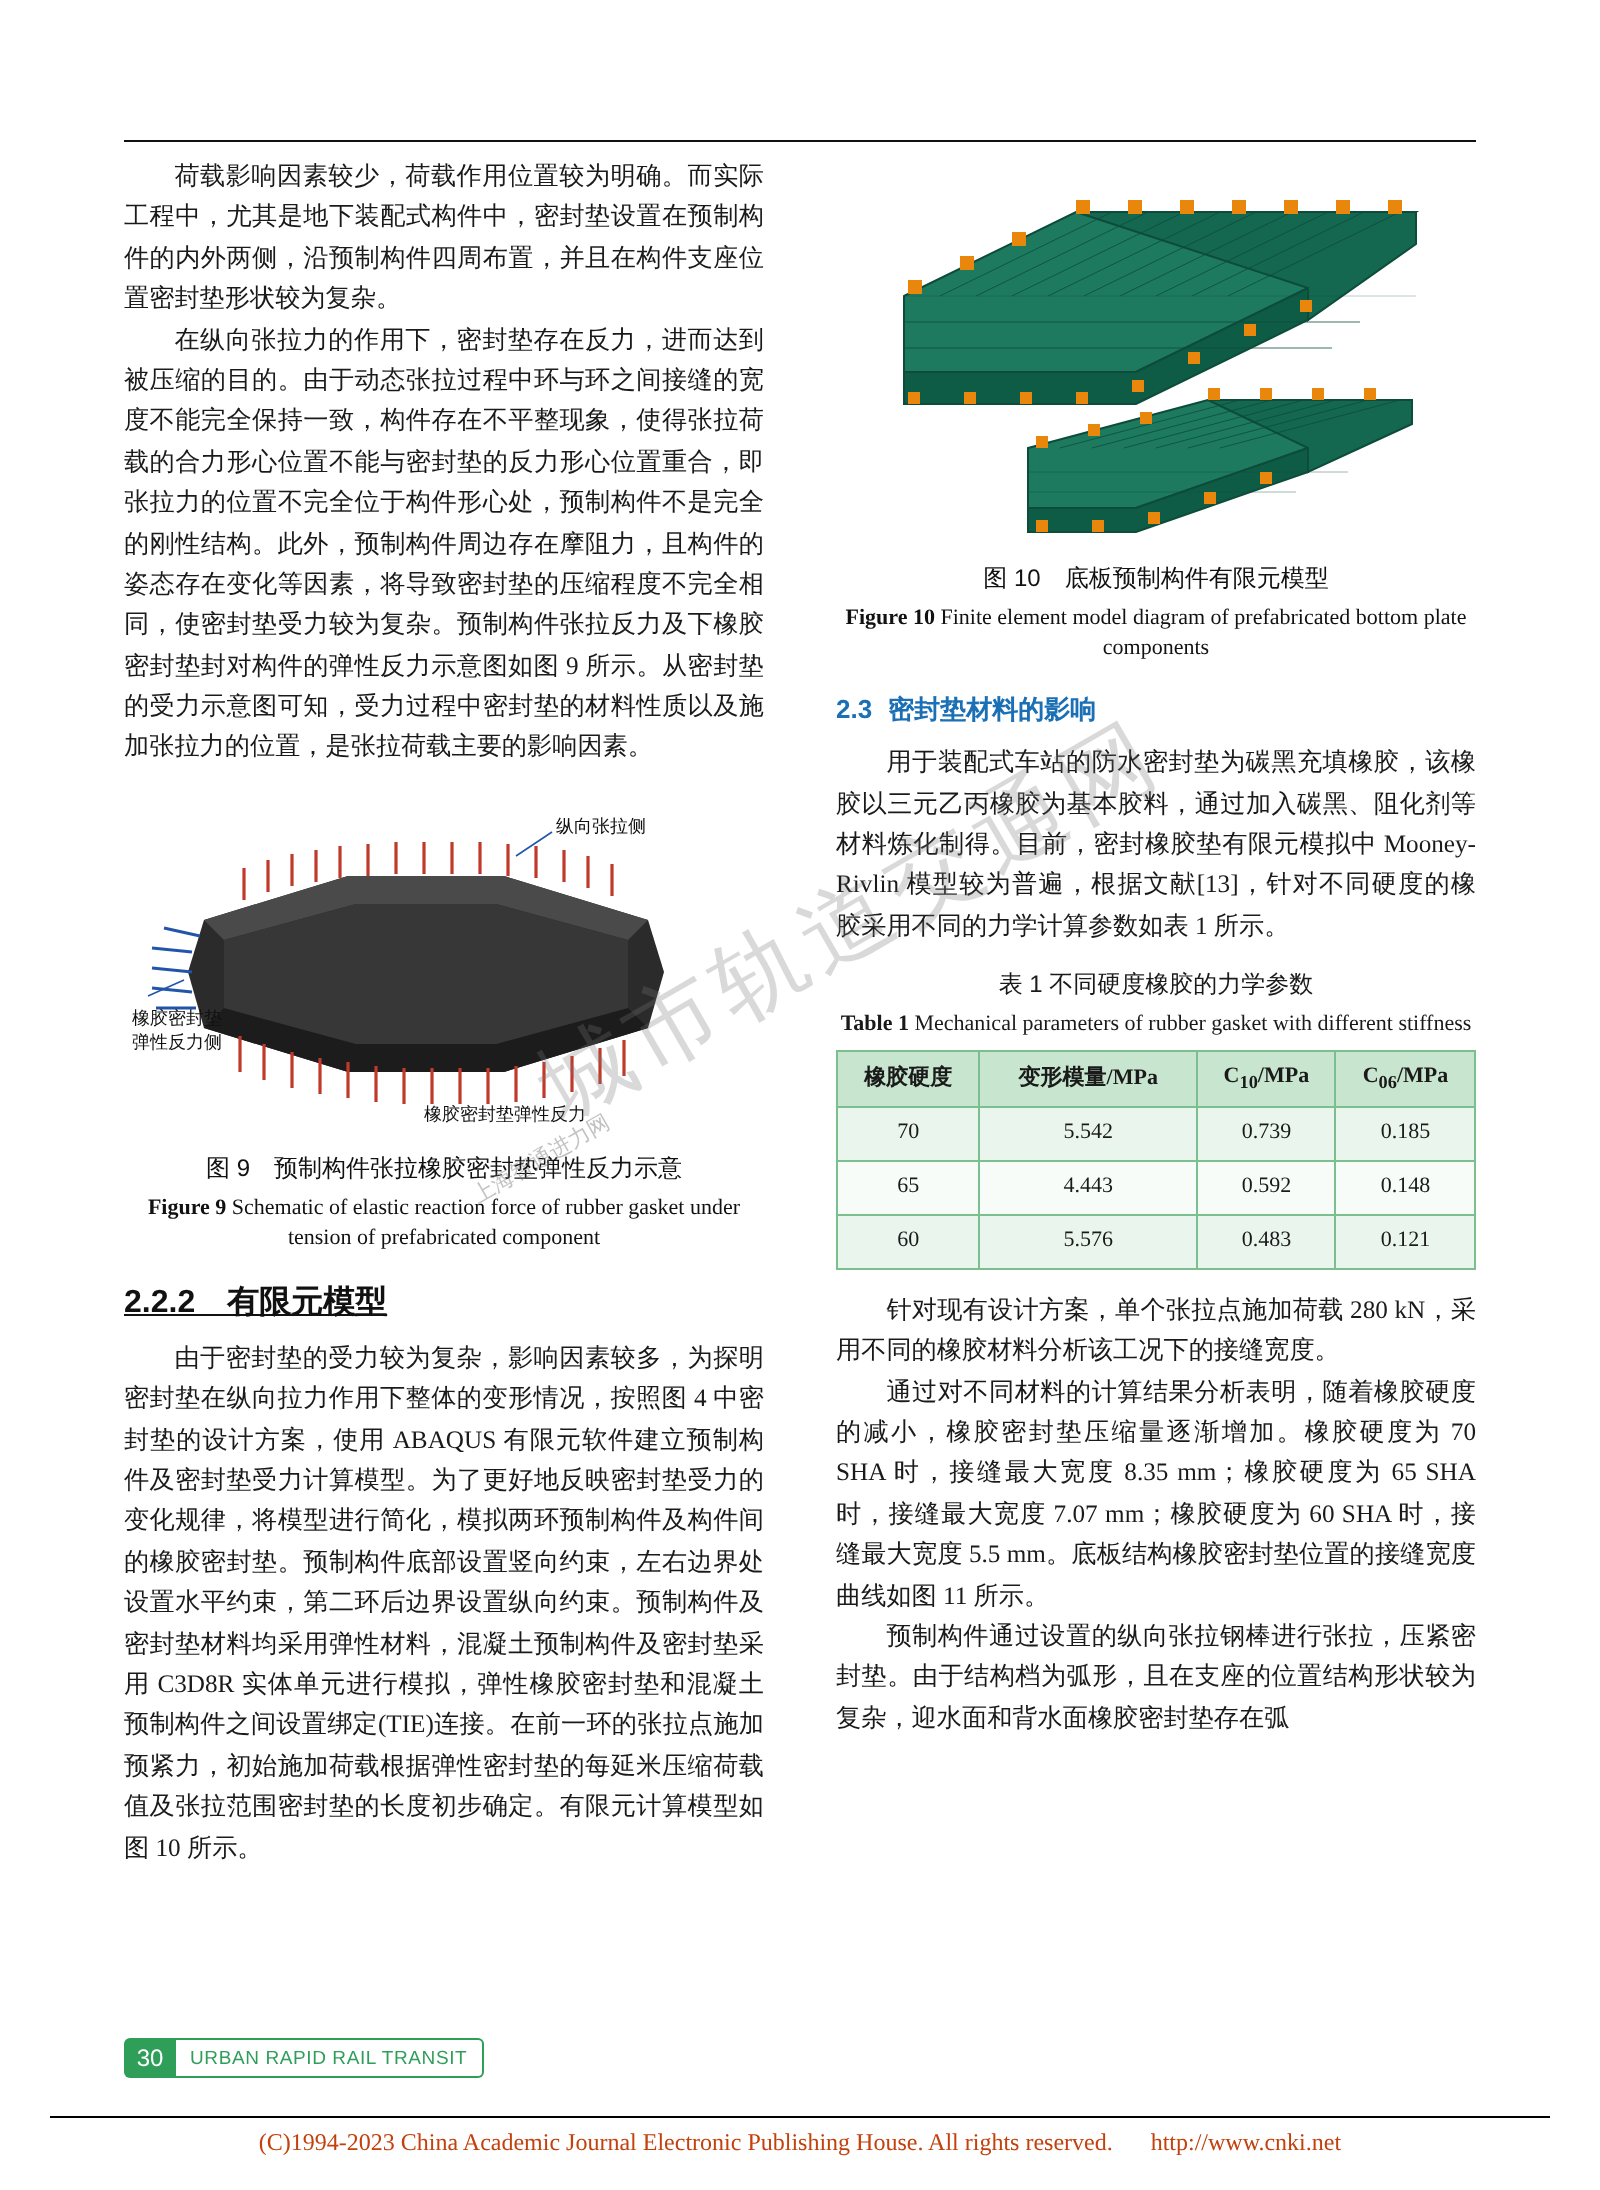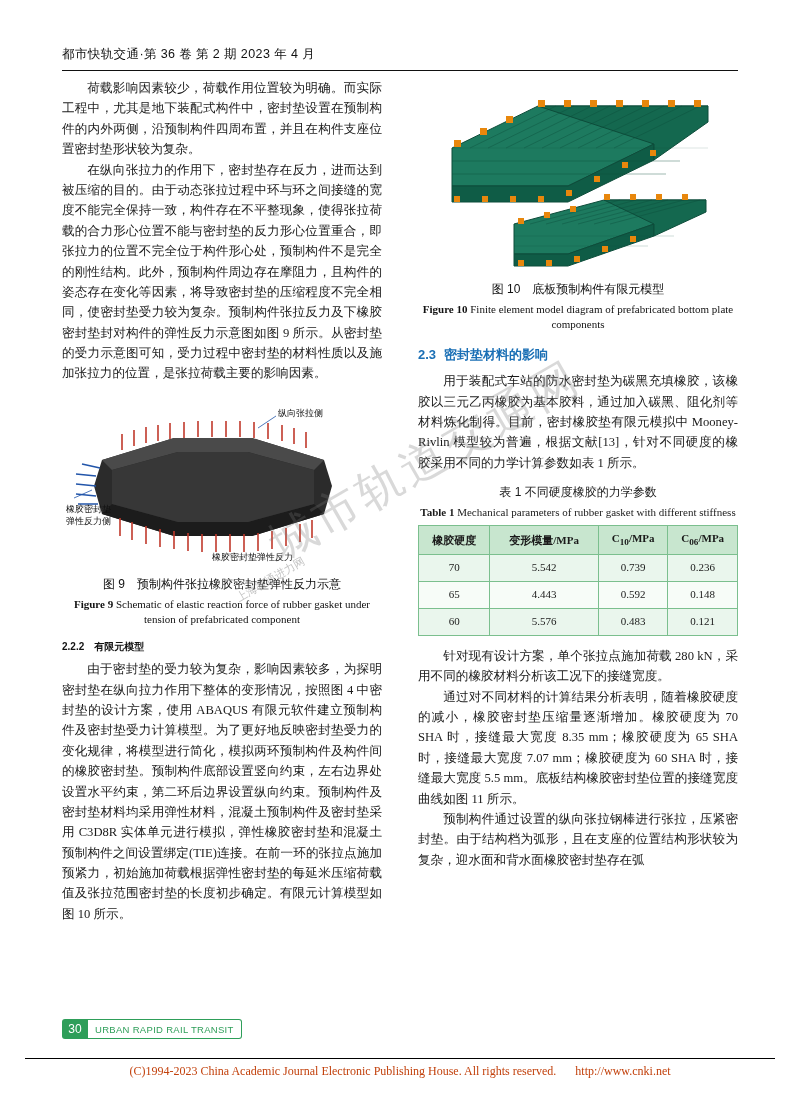--- a/index.html
+++ b/index.html
@@ -62,24 +62,25 @@
     font-family: "Liberation Sans", sans-serif;
     font-size: 13px;
     font-weight: bold;
     color: #1a6fb5;
     margin: 12px 0 6px 0;
   }
   h3.section .num { margin-right: 8px; }
 
   h4.subsection {
     font-family: "Liberation Sans", sans-serif;
-    font-size: 10px;
+    font-size: 16px;
     font-weight: bold;
     color: #111;
     margin: 12px 0 4px 0;
+    text-decoration: underline;
   }
 
   
   .figure { margin: 10px 0 4px 0; }
   .fig-box {
     width: 100%;
     display: block;
   }
   .fig-caption-cn {
     text-align: center;
@@ -218,21 +219,20 @@
     font-family: "Liberation Sans", sans-serif;
     font-size: 9px;
     fill: #111;
   }
 </style>
 </head>
 <body>
 
 <div class="page">
 
-  <div class="header">都市快轨交通·第 36 卷 第 2 期 2023 年 4 月</div>
   <div class="header-rule"></div>
 
   <div class="col col-left">
 
     <p class="body">荷载影响因素较少，荷载作用位置较为明确。而实际工程中，尤其是地下装配式构件中，密封垫设置在预制构件的内外两侧，沿预制构件四周布置，并且在构件支座位置密封垫形状较为复杂。</p>
     <p class="body">在纵向张拉力的作用下，密封垫存在反力，进而达到被压缩的目的。由于动态张拉过程中环与环之间接缝的宽度不能完全保持一致，构件存在不平整现象，使得张拉荷载的合力形心位置不能与密封垫的反力形心位置重合，即张拉力的位置不完全位于构件形心处，预制构件不是完全的刚性结构。此外，预制构件周边存在摩阻力，且构件的姿态存在变化等因素，将导致密封垫的压缩程度不完全相同，使密封垫受力较为复杂。预制构件张拉反力及下橡胶密封垫封对构件的弹性反力示意图如图 9 所示。从密封垫的受力示意图可知，受力过程中密封垫的材料性质以及施加张拉力的位置，是张拉荷载主要的影响因素。</p>
 
     <div class="figure">
       <svg class="fig-box" viewBox="0 0 320 175" width="320" height="175">
         <rect x="0" y="0" width="320" height="175" fill="#ffffff"></rect>
@@ -414,21 +414,21 @@
           <th>变形模量/MPa</th>
           <th>C<sub>10</sub>/MPa</th>
           <th>C<sub>06</sub>/MPa</th>
         </tr>
       </thead>
       <tbody>
         <tr>
           <td>70</td>
           <td>5.542</td>
           <td>0.739</td>
-          <td>0.236</td>
+          <td>0.185</td>
         </tr>
         <tr>
           <td>65</td>
           <td>4.443</td>
           <td>0.592</td>
           <td>0.148</td>
         </tr>
         <tr>
           <td>60</td>
           <td>5.576</td>

